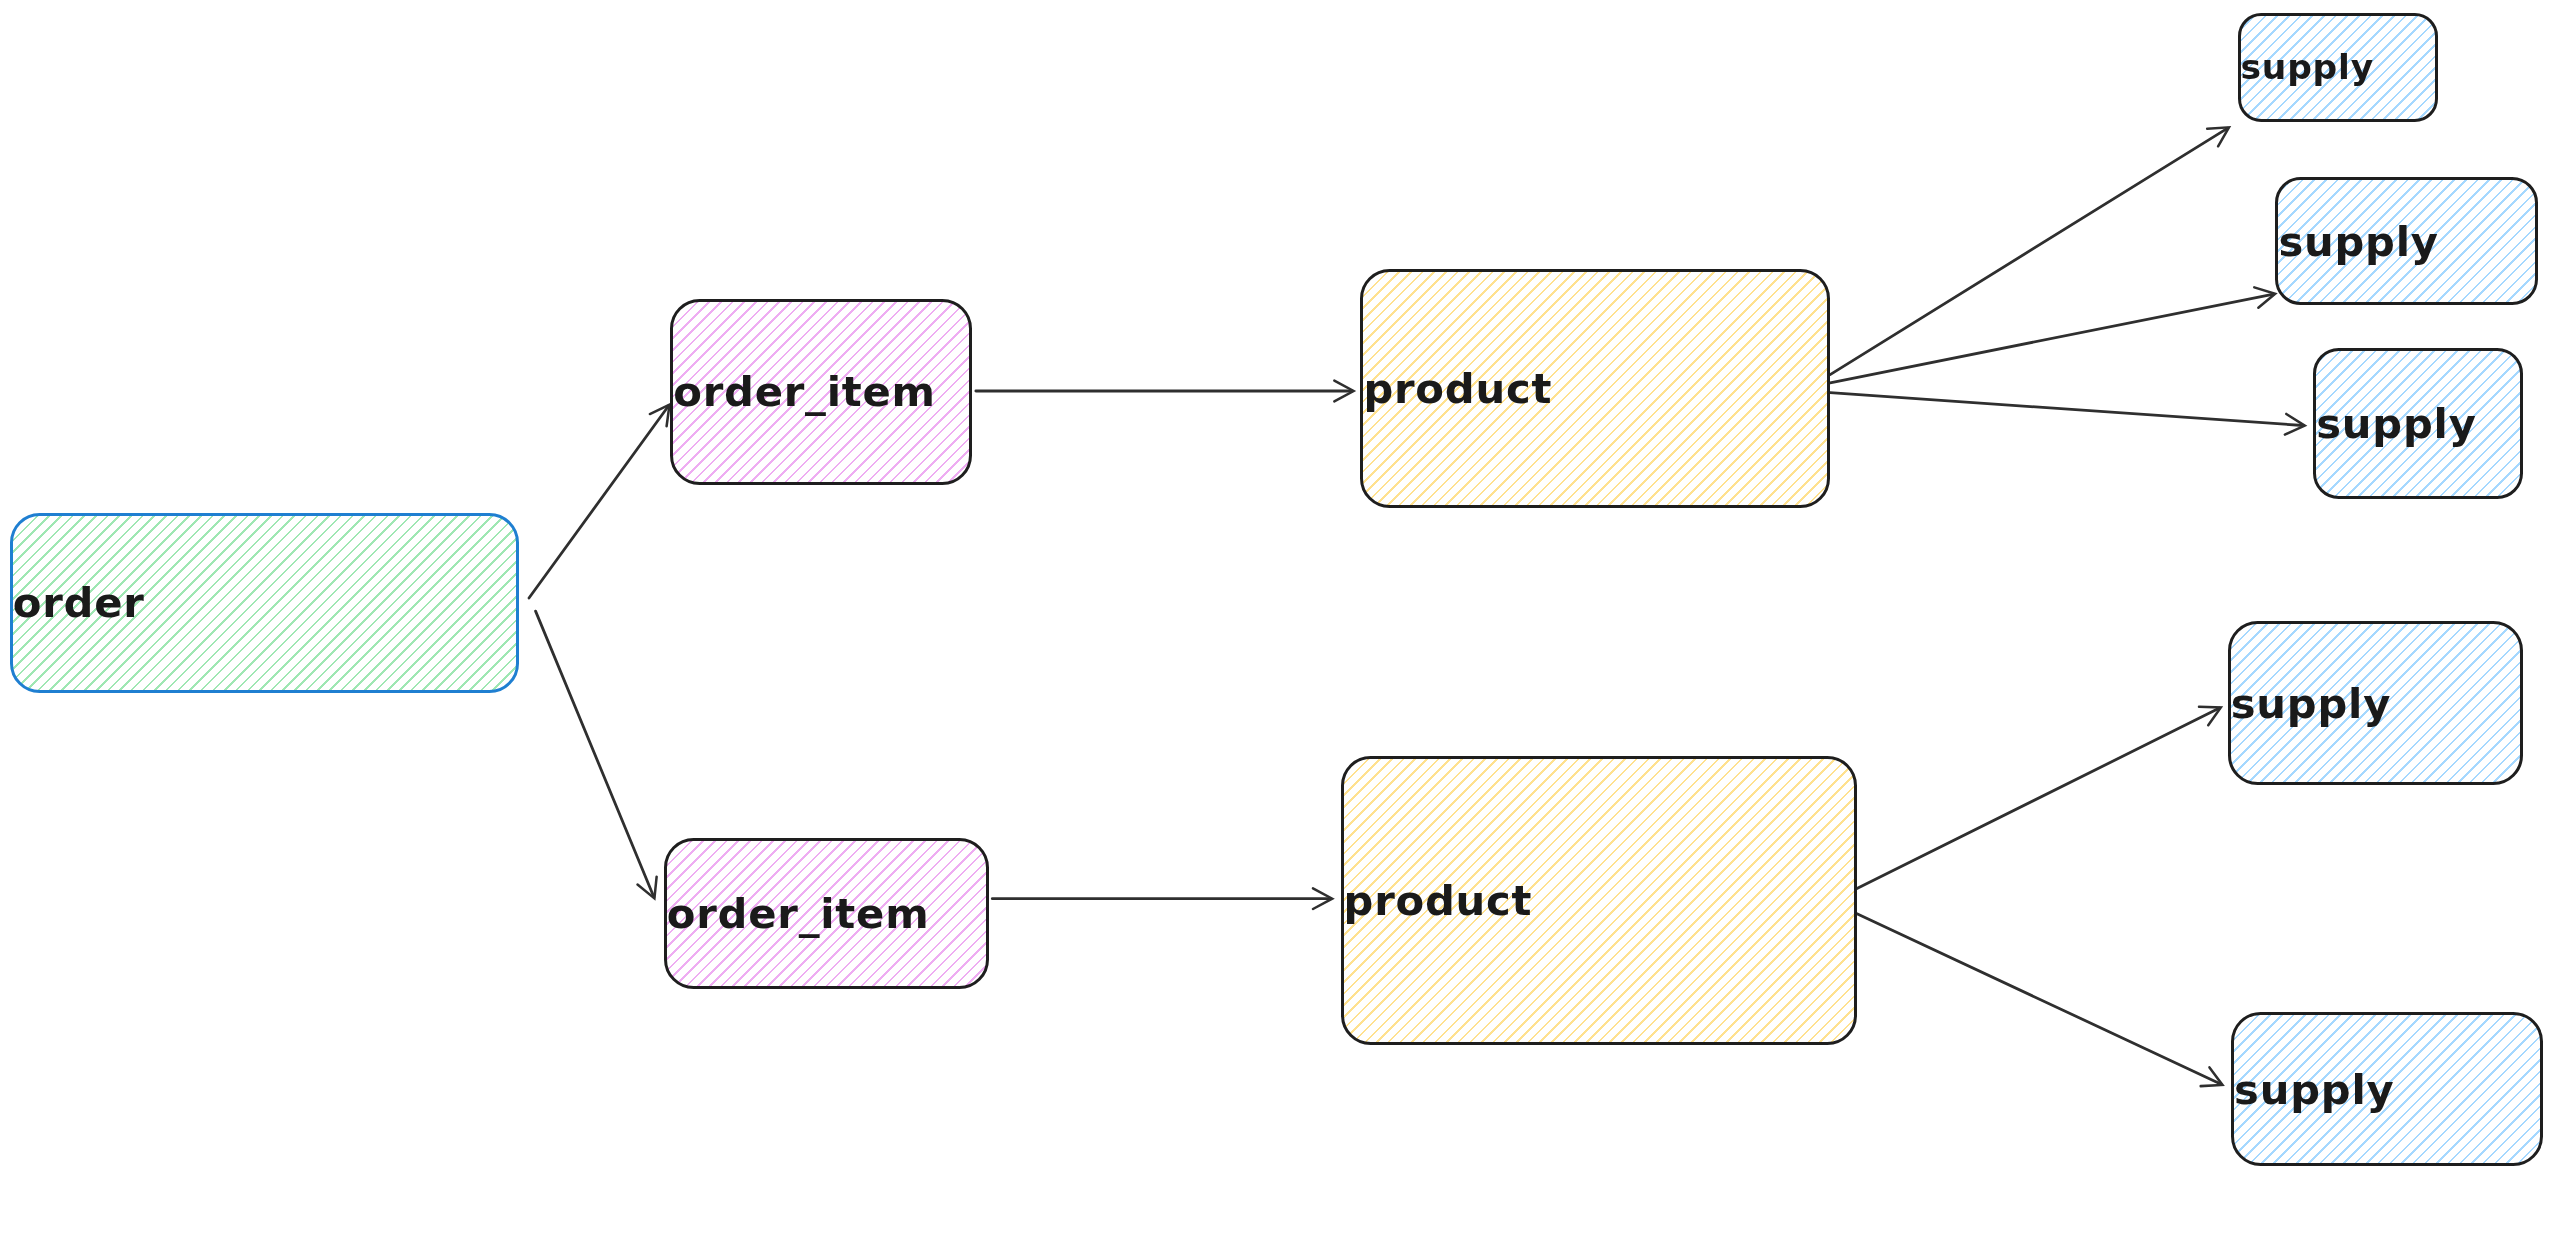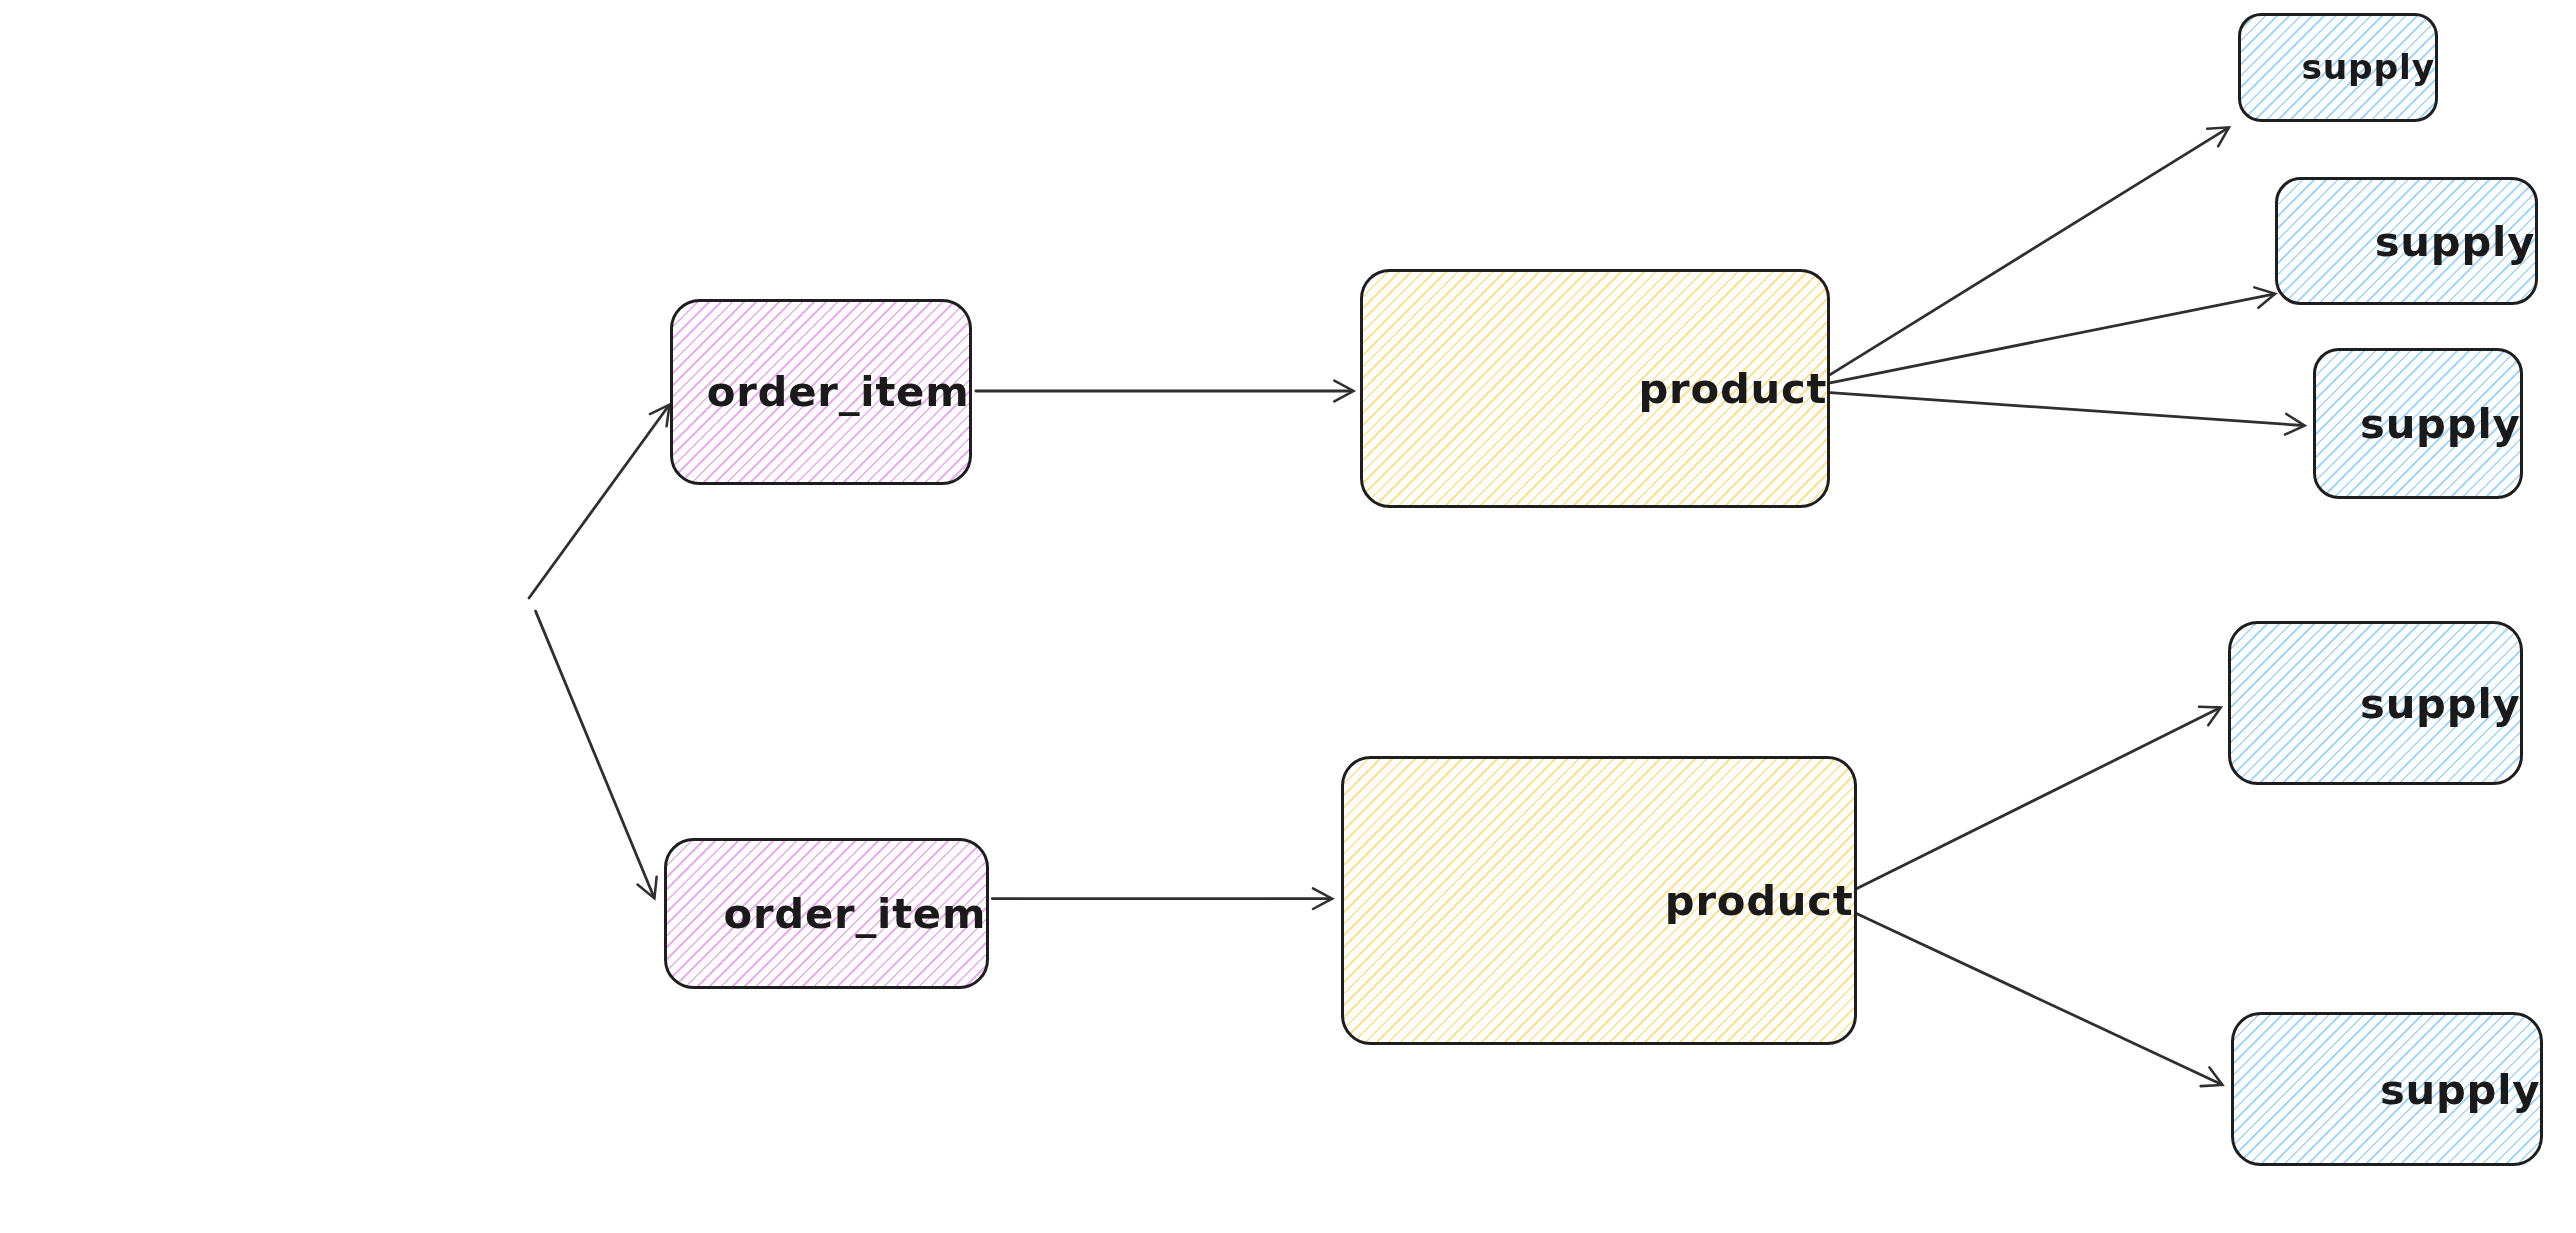--- a/index.html
+++ b/index.html
@@ -22,21 +22,21 @@
     height: 100%;
     color: #2f2f2f;
   }
   .node {
     position: absolute;
     box-sizing: border-box;
     border: 0.14vw solid var(--bc, #1e1e1e);
     border-radius: 1.15vw;
     display: flex;
     align-items: center;
-    justify-content: flex-end;
+    justify-content: flex-start;
     background-color: #ffffff;
     background-image: repeating-linear-gradient(
       135deg,
       var(--hc, #cccccc) 0,
       var(--hc, #cccccc) 0.07vw,
       transparent 0.07vw,
       transparent 0.32vw
     );
   }
   .node .label {
@@ -78,20 +78,23 @@
       <line x1="594" y1="238" x2="823" y2="238" marker-end="url(#ah)"></line>
       <line x1="604" y1="547" x2="810" y2="547" marker-end="url(#ah)"></line>
       <line x1="1114" y1="228" x2="1356" y2="78" marker-end="url(#ah)"></line>
       <line x1="1114" y1="233" x2="1384" y2="179" marker-end="url(#ah)"></line>
       <line x1="1114" y1="239" x2="1402" y2="259" marker-end="url(#ah)"></line>
       <line x1="1130" y1="541" x2="1351" y2="431" marker-end="url(#ah)"></line>
       <line x1="1130" y1="556" x2="1352" y2="660" marker-end="url(#ah)"></line>
     </g>
   </svg>
 
+  <div class="node n-order" style="--bc: #1f7fd1; --hc: #9fe7b3;">
+    <span class="label" style="color: rgb(26, 26, 26);">order</span>
+  </div>
 
   <div class="node n-order-item-1" style="--bc: #1e1e1e; --hc: #eeadf2;">
     <span class="label" style="color: rgb(26, 26, 26);">order_item</span>
   </div>
 
   <div class="node n-order-item-2" style="--bc: #1e1e1e; --hc: #eeadf2;">
     <span class="label" style="color: rgb(26, 26, 26);">order_item</span>
   </div>
 
   <div class="node n-product-1" style="--bc: #1e1e1e; --hc: #ffe18f;">

